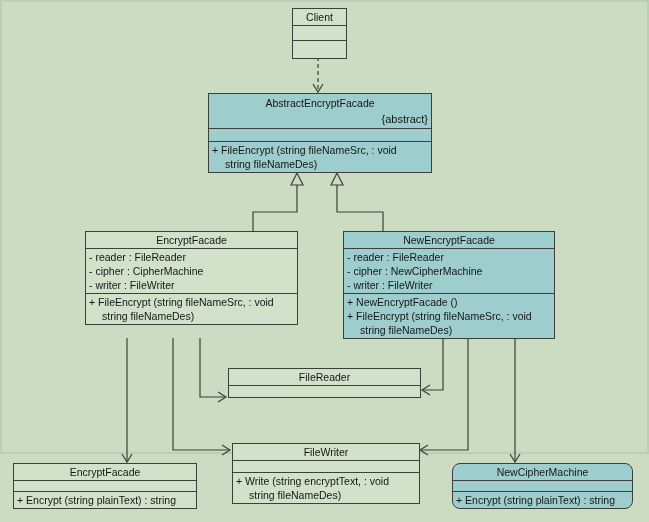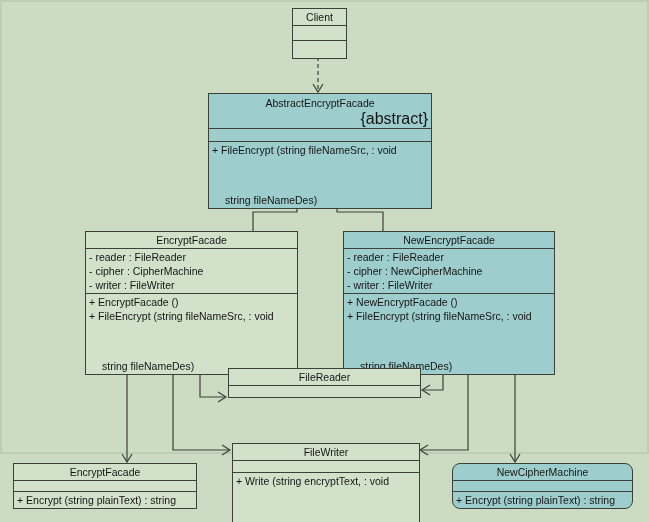--- a/index.html
+++ b/index.html
@@ -17,23 +17,23 @@
     border:1px solid #3d3f3b;
     background:#d2e1ca;
     font-size:10.5px;
     line-height:14px;
     box-sizing:border-box;
   }
   .uml-box.teal{background:#9dcecd;}
   .sec{border-bottom:1px solid #3d3f3b;padding:1px 3px;}
   .sec:last-child{border-bottom:none;}
   .title{text-align:center;}
-  .stereotype{text-align:right;font-size:16px;}
+  .stereotype{text-align:right;font-size:11px;}
   .line{white-space:nowrap;}
-  .line.cont{padding-left:13px;margin-top:36px;}
+  .line.cont{padding-left:13px;}
   .empty-sec{padding:0 3px;}
   svg{position:absolute;left:0;top:0;pointer-events:none;}
   svg .edge{stroke:#3d3f3b;stroke-width:1.2;fill:none;}
   svg .dashed{stroke-dasharray:4 3;}
   svg .tri{fill:#cbdcc3;stroke:#3d3f3b;stroke-width:1.2;}
 </style>
 </head>
 <body>
 
 <div id="canvas">
@@ -105,21 +105,20 @@
   </div>
 
   <div class="uml-box" style="left:85px;top:231px;width:213px;">
     <div class="sec title">EncryptFacade</div>
     <div class="sec">
       <div class="line">- reader : FileReader</div>
       <div class="line">- cipher : CipherMachine</div>
       <div class="line">- writer : FileWriter</div>
     </div>
     <div class="sec">
-      <div class="line">+ EncryptFacade ()</div>
       <div class="line">+ FileEncrypt (string fileNameSrc, : void</div>
       <div class="line cont">string fileNameDes)</div>
     </div>
   </div>
 
   <div class="uml-box teal" style="left:343px;top:231px;width:212px;">
     <div class="sec title">NewEncryptFacade</div>
     <div class="sec">
       <div class="line">- reader : FileReader</div>
       <div class="line">- cipher : NewCipherMachine</div>

